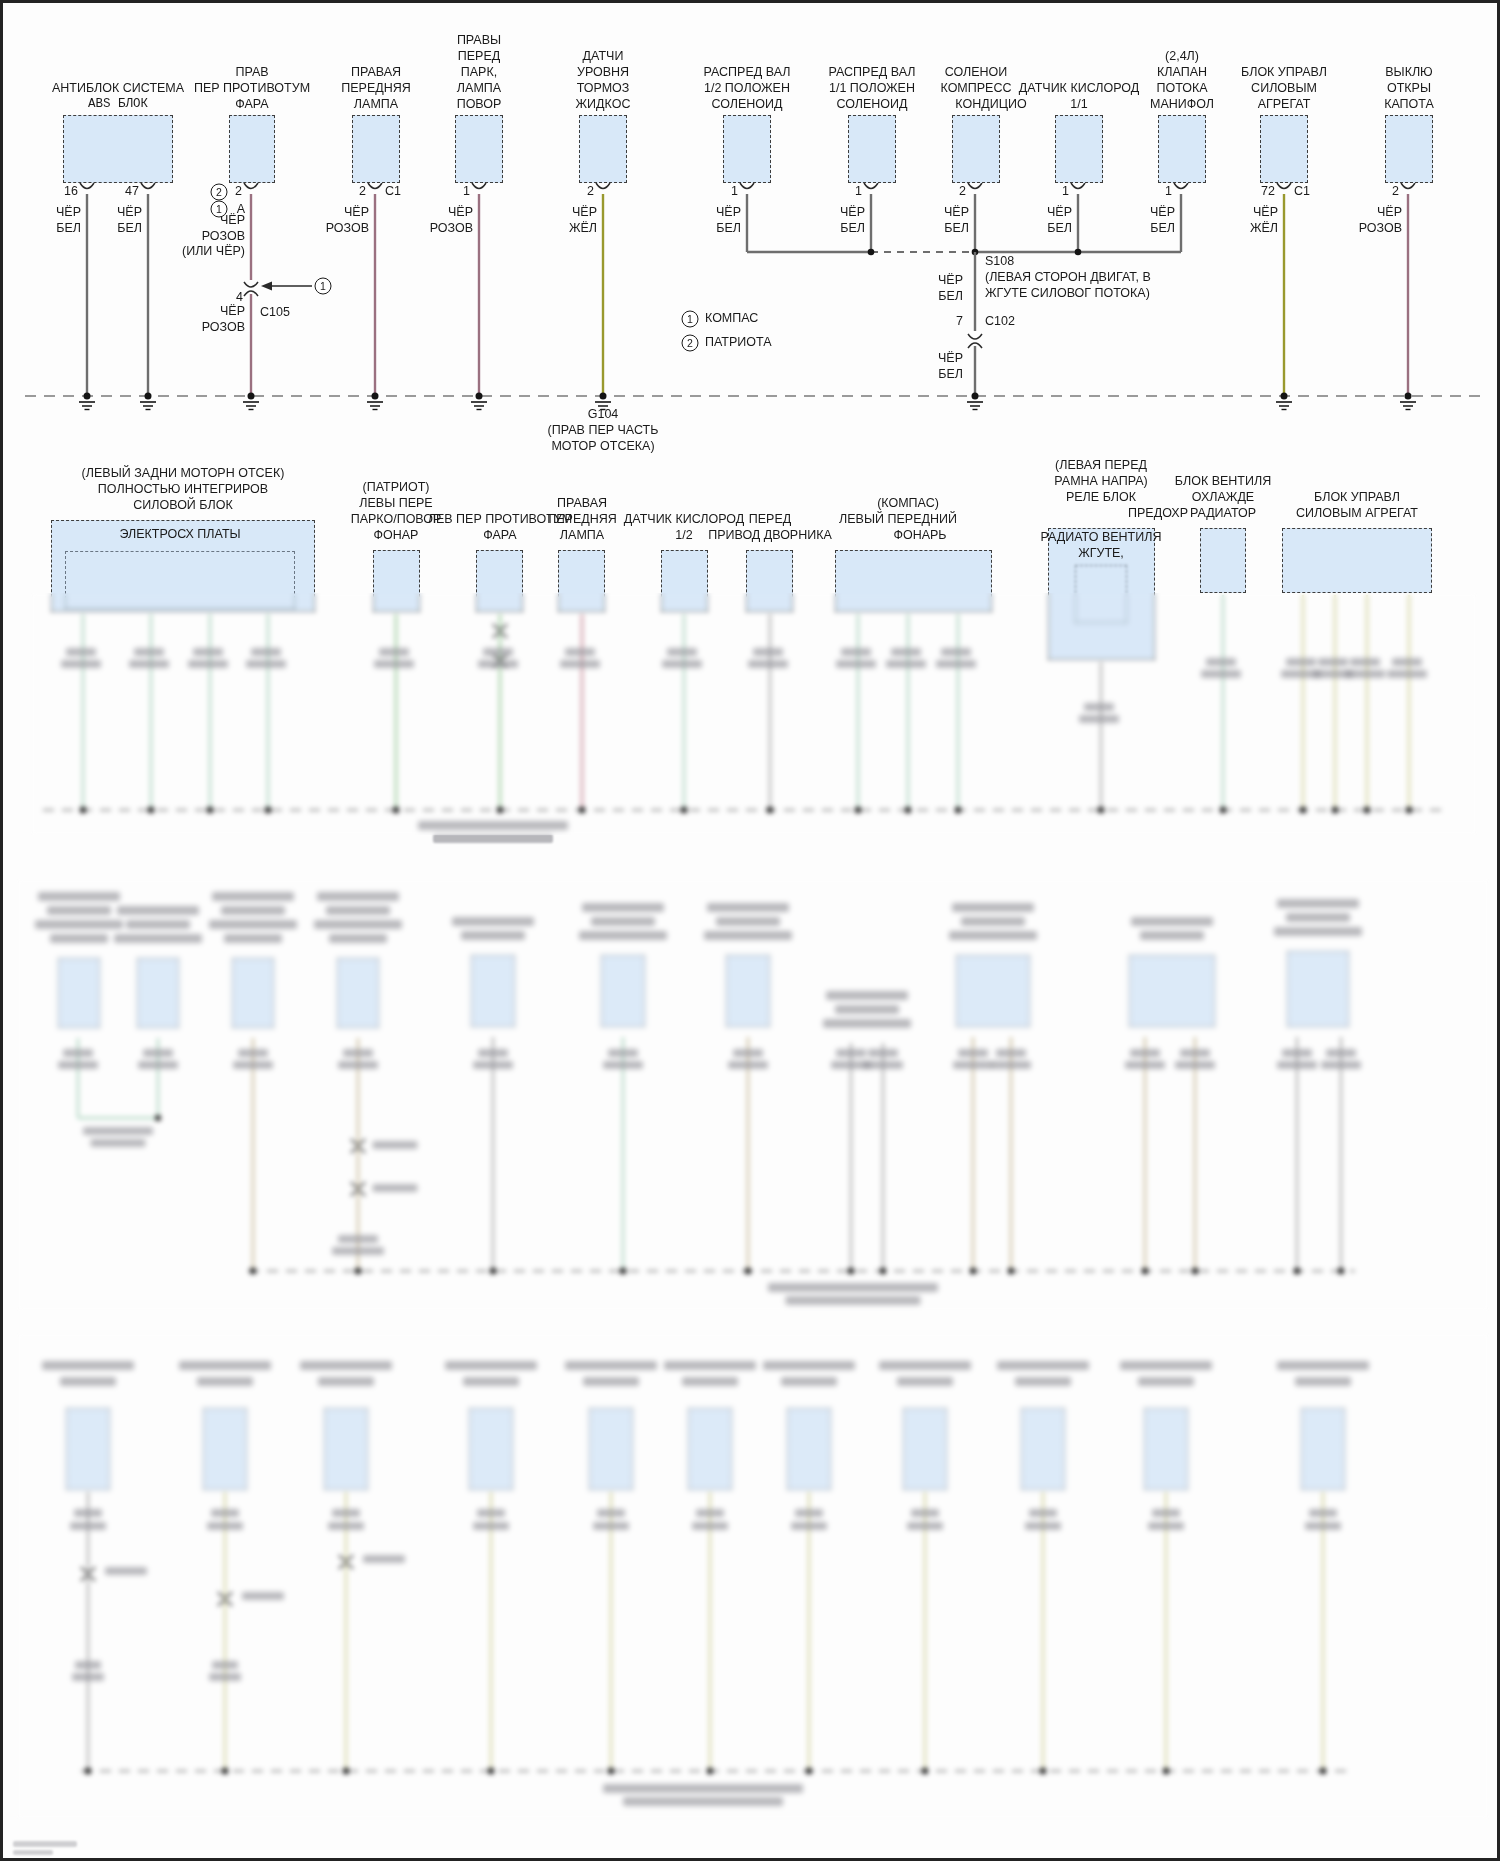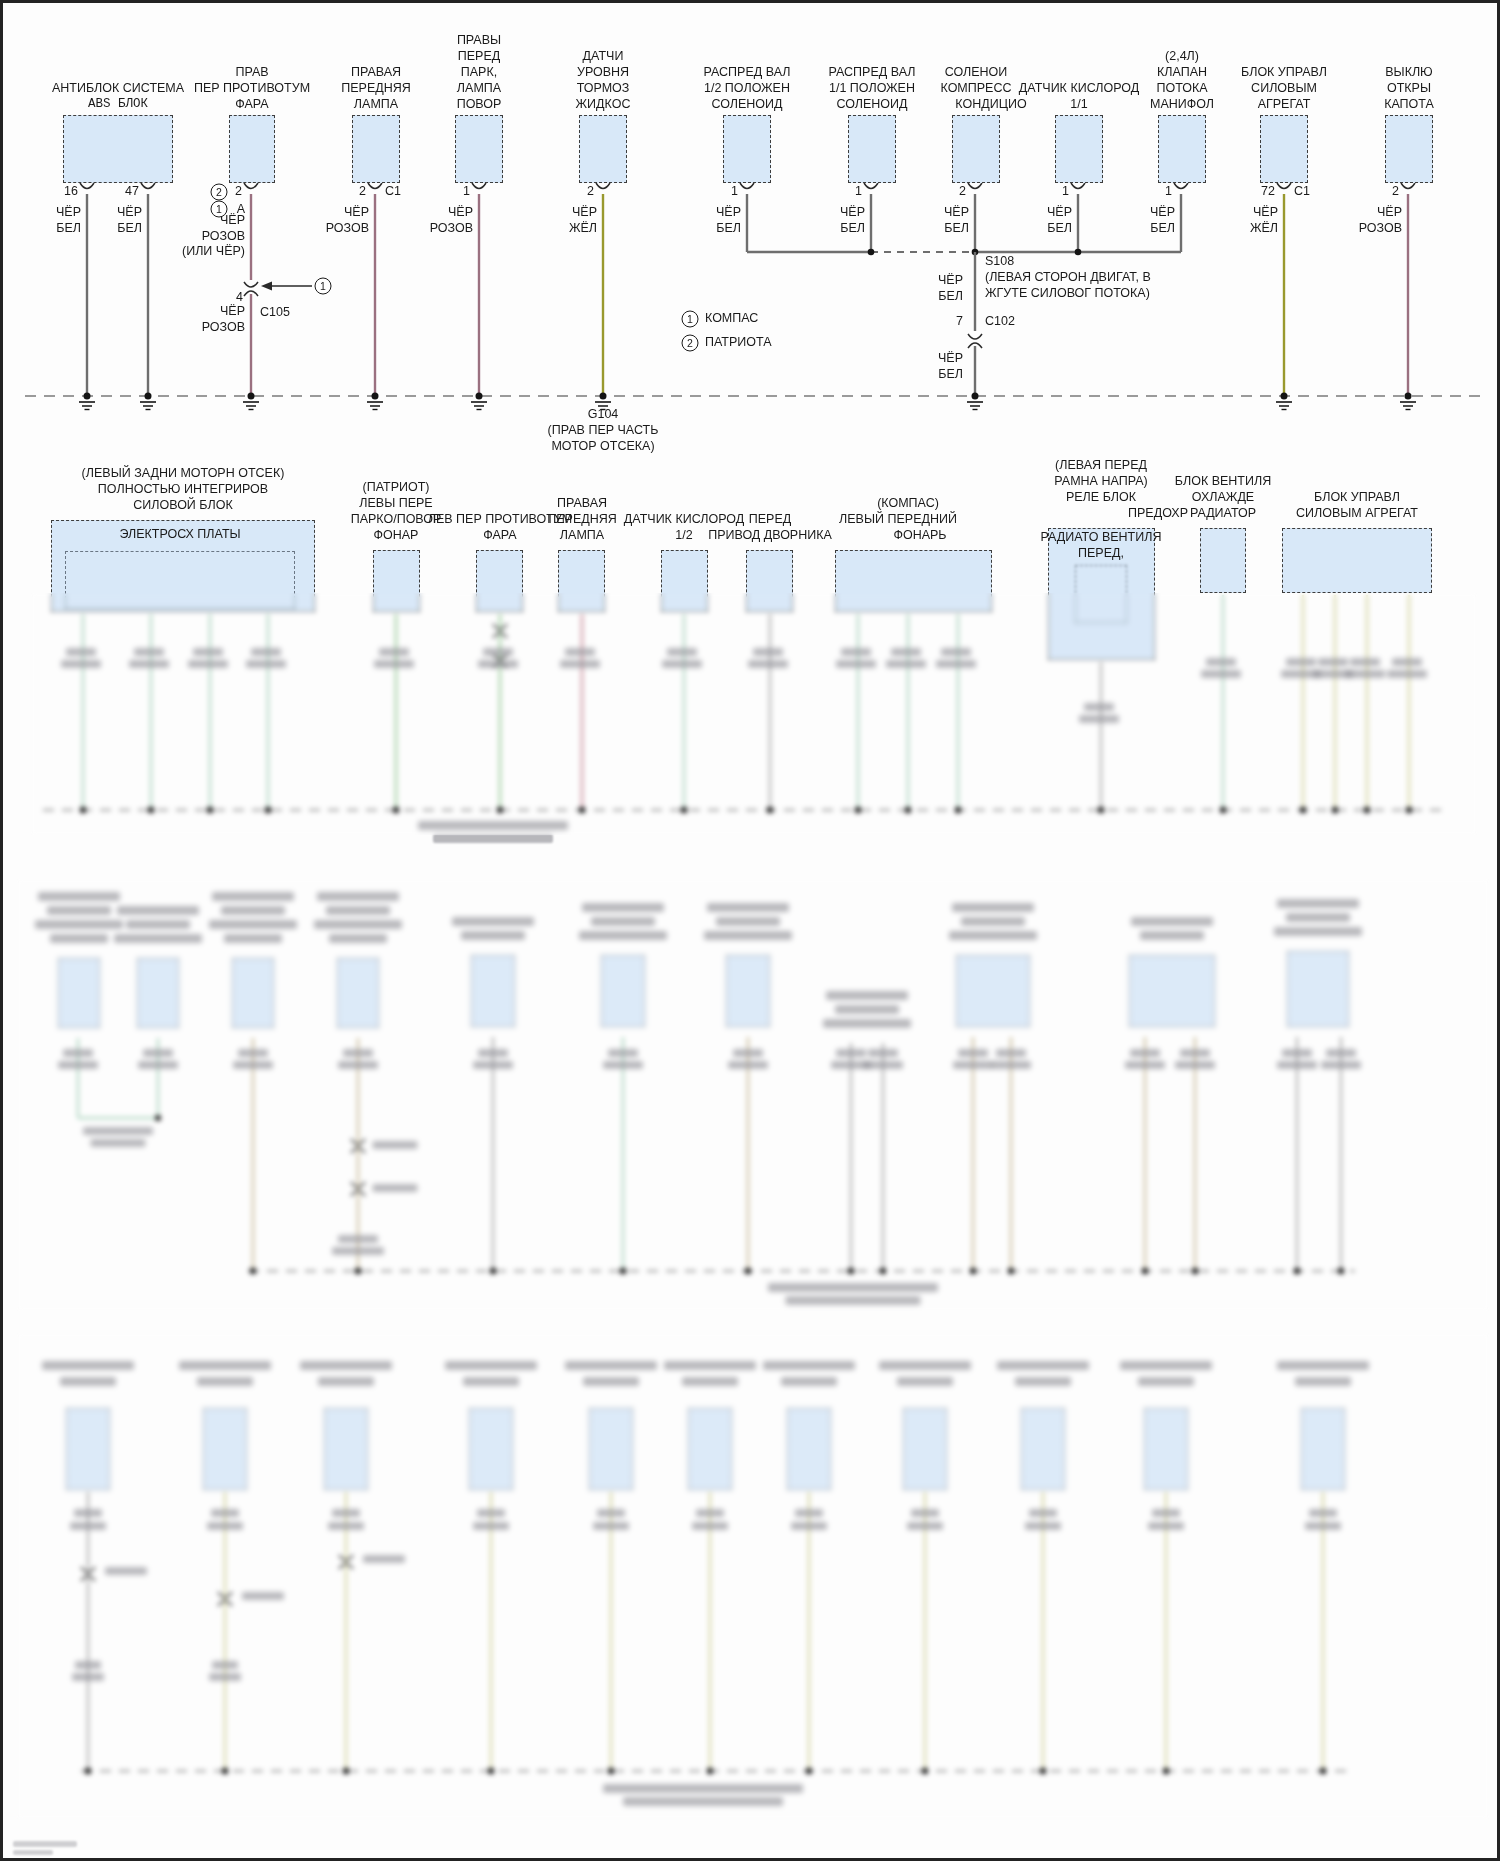--- a/index.html
+++ b/index.html
@@ -382,21 +382,21 @@
       <div class="bar" style="left: 953px; top: 645px; width: 30px; height: 8px;"></div>
       <div class="bar" style="left: 953px; top: 657px; width: 40px; height: 8px;"></div>
       <div class="cbox" style="left: 1045px; top: 525px; width: 107px; height: 132px;"></div>
       <div class="lbl c" style="left: 1098px; top: 455px;">(ЛЕВАЯ ПЕРЕД</div>
       <div class="lbl c" style="left: 1098px; top: 471px;">РАМНА НАПРА)</div>
       <div class="lbl c" style="left: 1098px; top: 487px;">РЕЛЕ БЛОК</div>
       <div class="lbl c" style="left: 1155px; top: 503px;">ПРЕДОХР</div>
       <div class="bar" style="left: 1096px; top: 700px; width: 30px; height: 8px;"></div>
       <div class="bar" style="left: 1096px; top: 712px; width: 40px; height: 8px;"></div>
       <div class="lbl c" style="left: 1098px; top: 527px;">РАДИАТО ВЕНТИЛЯ</div>
-      <div class="lbl c" style="left: 1098px; top: 543px;">ПЕРЕД,</div>
+      <div class="lbl c" style="left: 1098px; top: 543px;">ЖГУТЕ,</div>
       <div class="cbox softbox soft" style="left: 1072px; top: 562px; width: 52px; height: 58px;"></div>
       <div class="cbox" style="left: 1197px; top: 525px; width: 46px; height: 65px;"></div>
       <div class="lbl c" style="left: 1220px; top: 471px;">БЛОК ВЕНТИЛЯ</div>
       <div class="lbl c" style="left: 1220px; top: 487px;">ОХЛАЖДЕ</div>
       <div class="lbl c" style="left: 1220px; top: 503px;">РАДИАТОР</div>
       <div class="bar" style="left: 1218px; top: 655px; width: 30px; height: 8px;"></div>
       <div class="bar" style="left: 1218px; top: 667px; width: 40px; height: 8px;"></div>
       <div class="cbox" style="left: 1279px; top: 525px; width: 150px; height: 65px;"></div>
       <div class="lbl c" style="left: 1354px; top: 487px;">БЛОК УПРАВЛ</div>
       <div class="lbl c" style="left: 1354px; top: 503px;">СИЛОВЫМ АГРЕГАТ</div>

